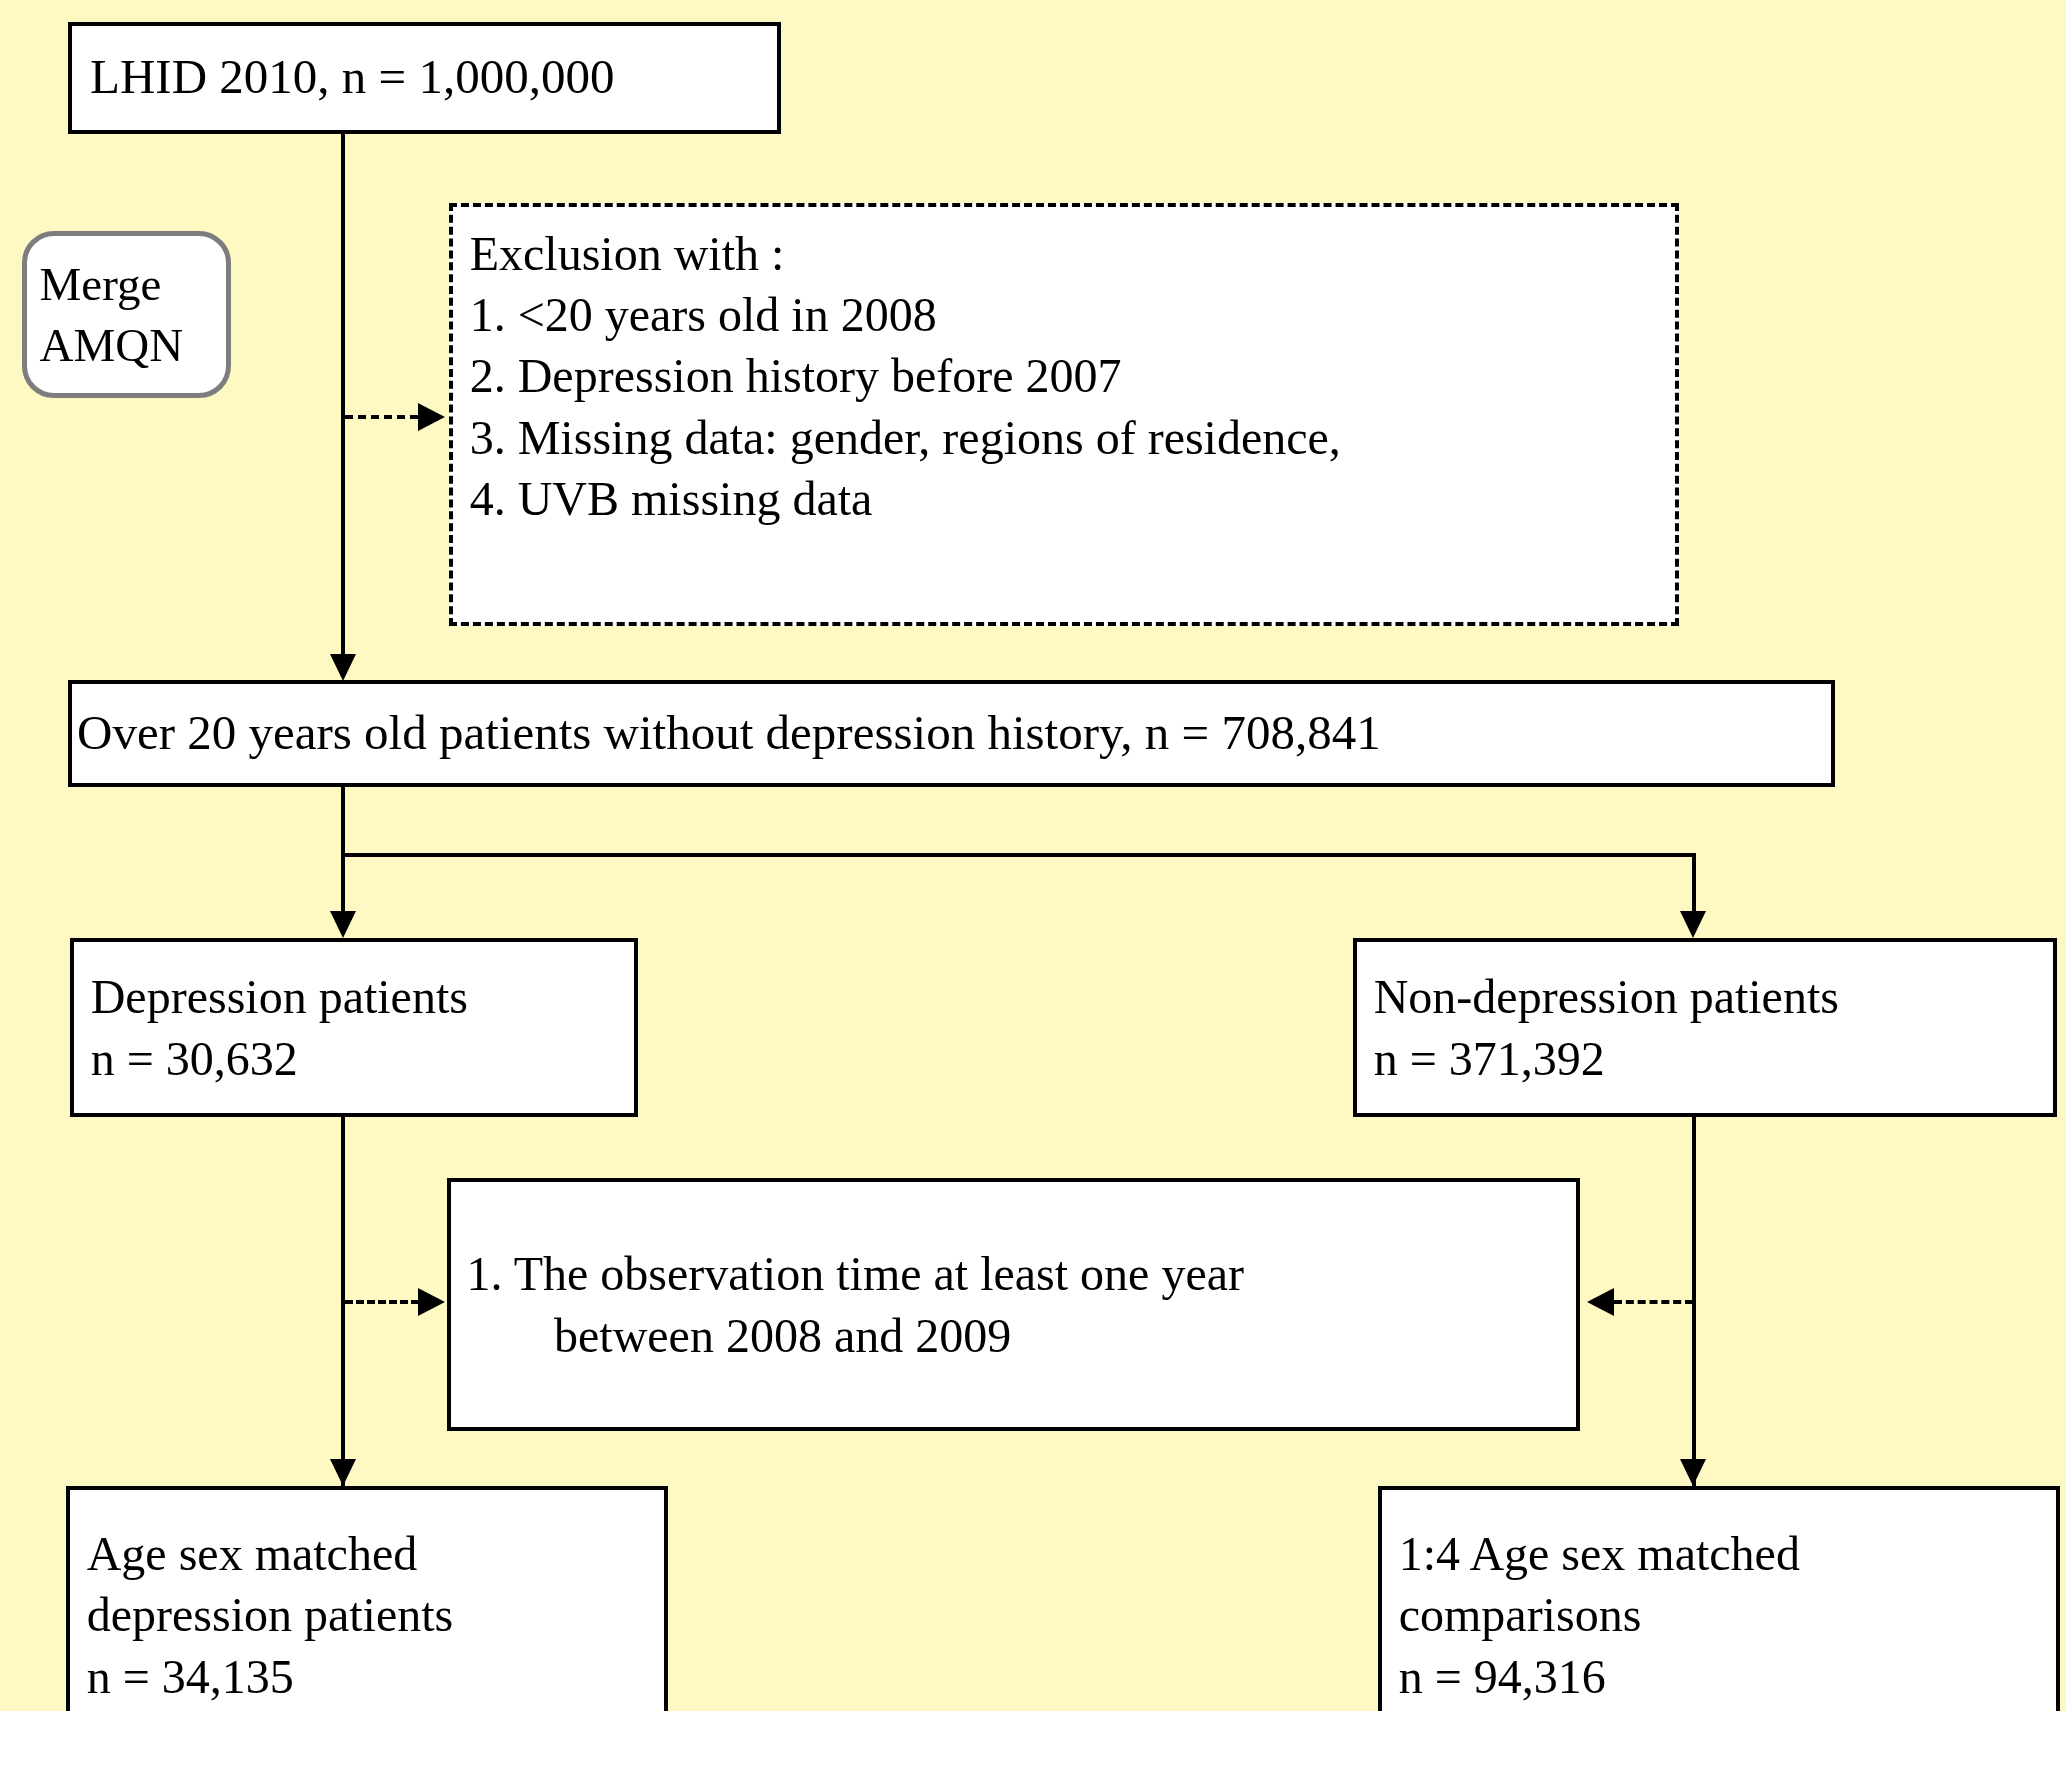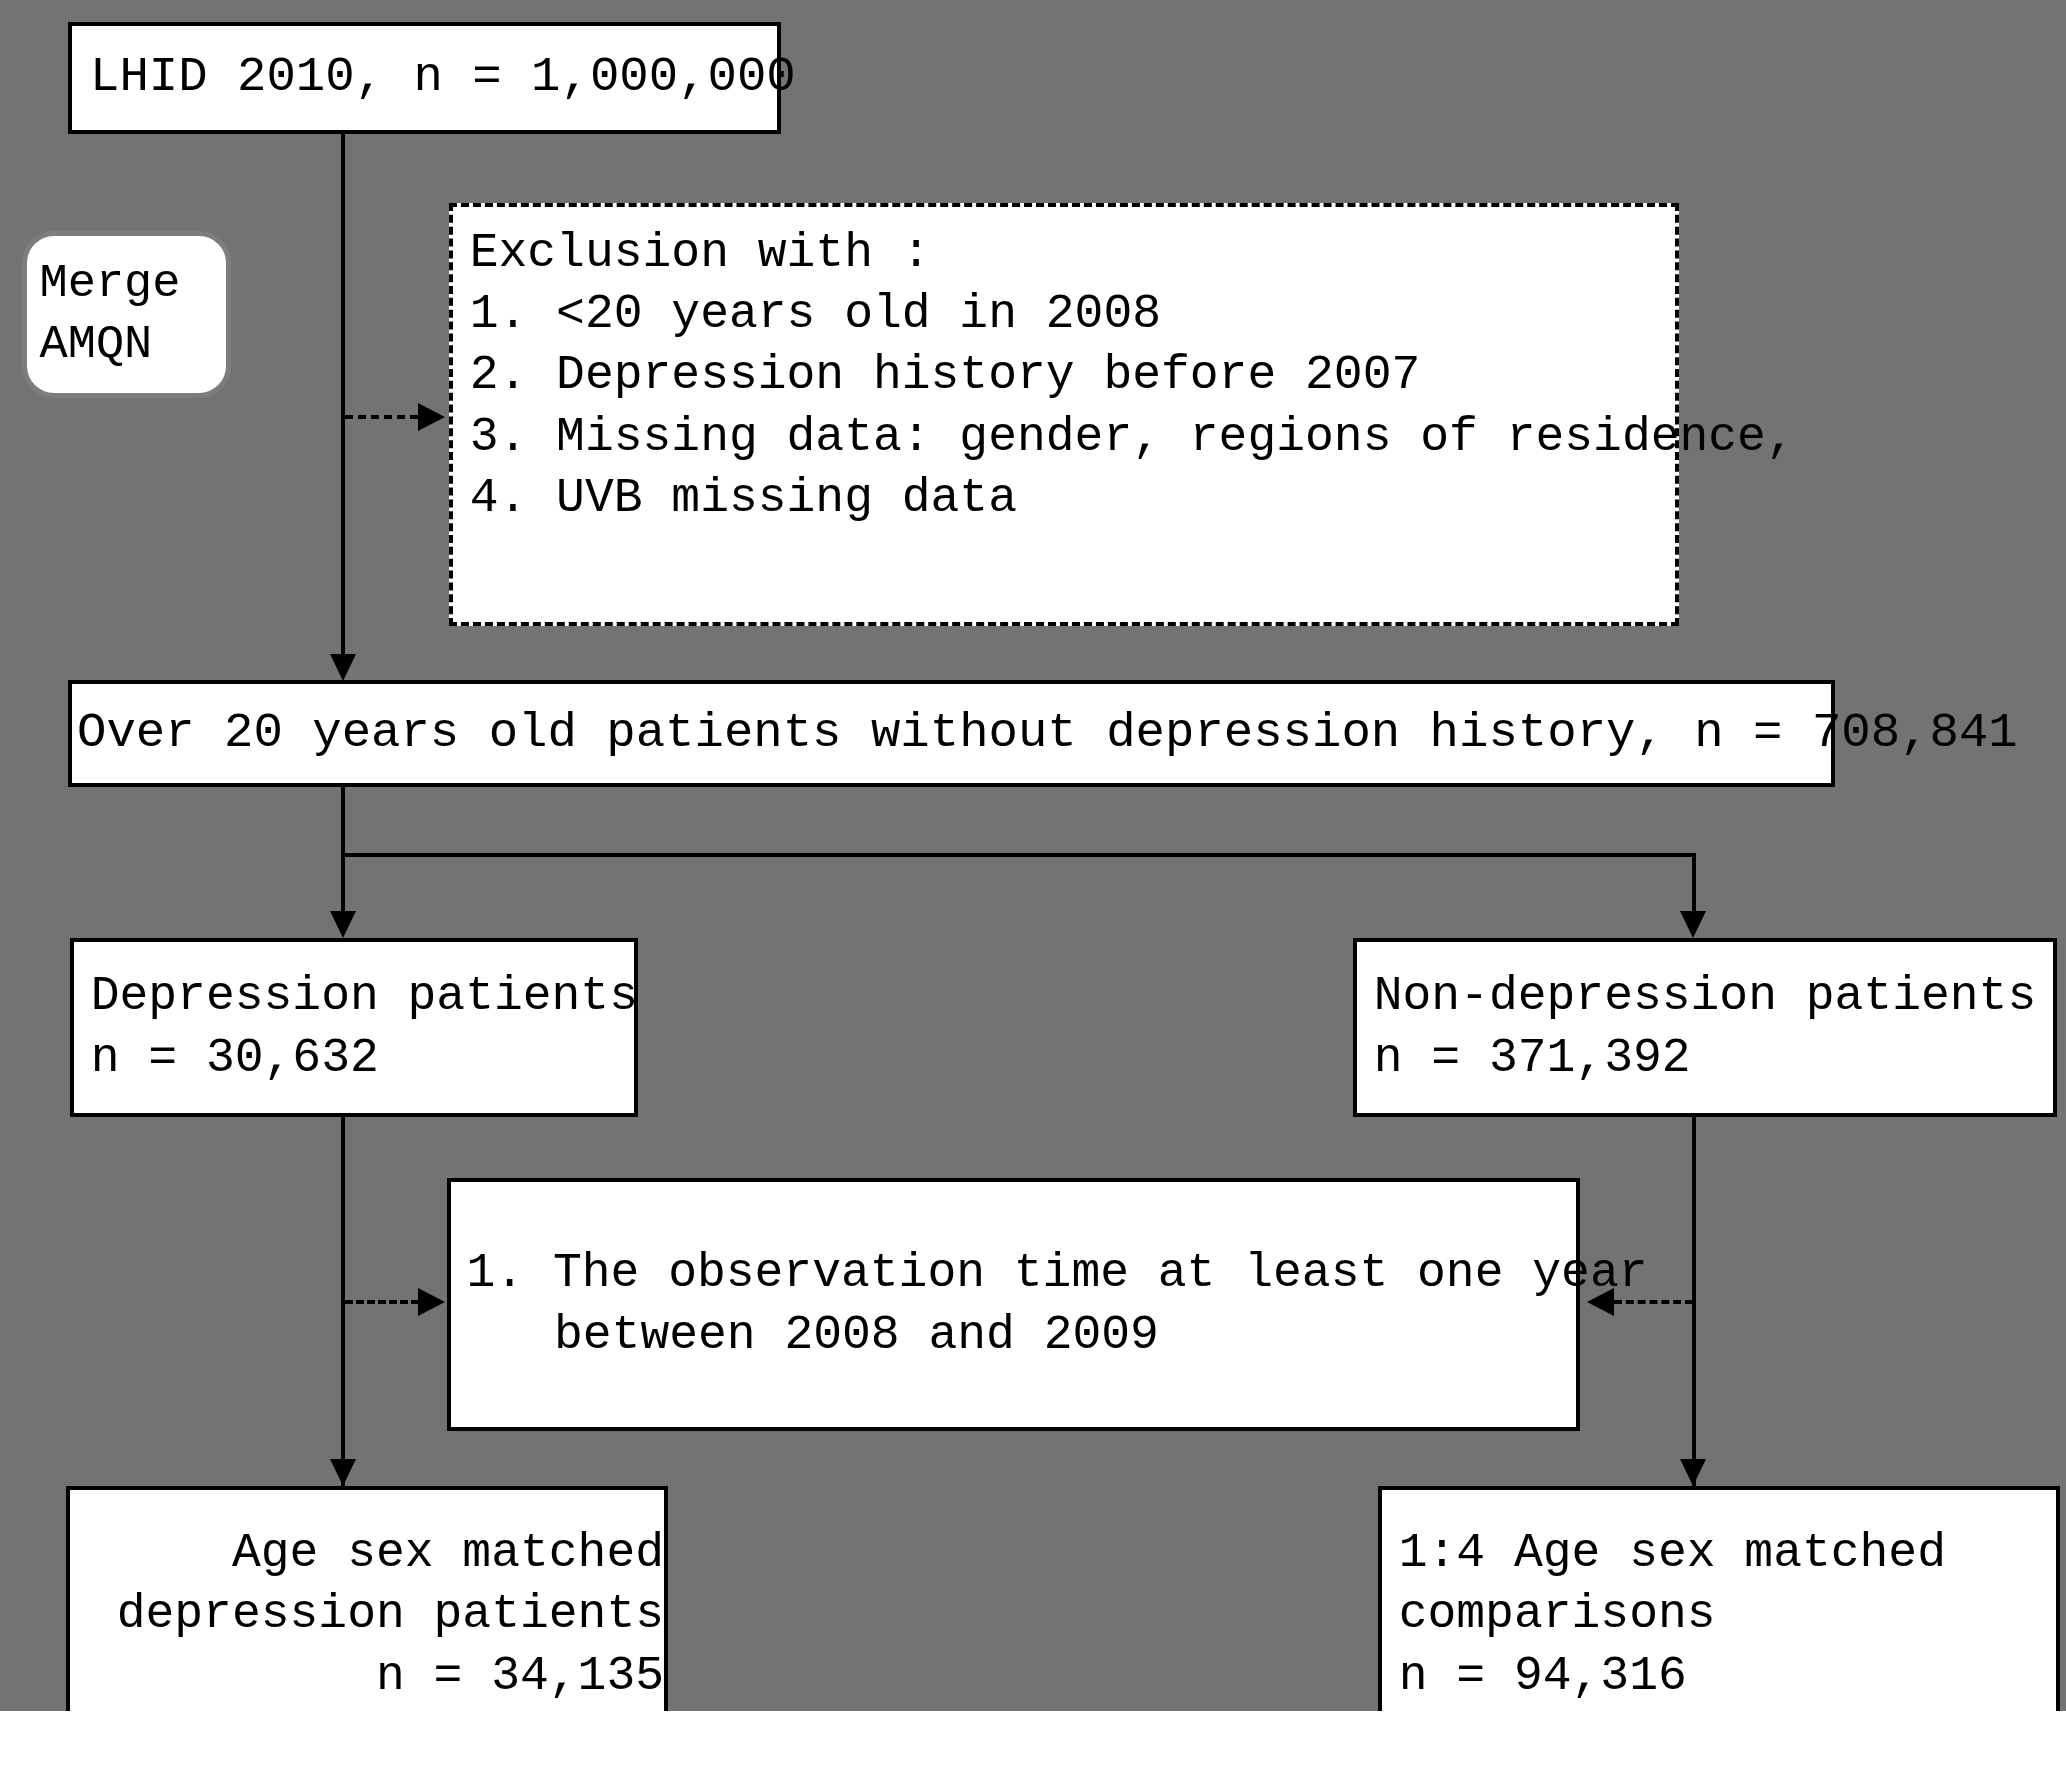--- a/index.html
+++ b/index.html
@@ -4,22 +4,22 @@
 <style>
   html, body {
     margin: 0;
     padding: 0;
     background: #ffffff;
   }
   #canvas {
     position: relative;
     width: 2066px;
     height: 1711px;
-    background: #737373;
-    font-family: Liberation Mono, monospace;
+    background: #fef9c3;
+    font-family: Liberation Serif, serif;
     color: #000000;
     overflow: hidden;
   }
   .node {
     position: absolute;
     box-sizing: border-box;
     background: #ffffff;
     display: flex;
     flex-direction: column;
     justify-content: center;
@@ -147,21 +147,21 @@
     <span class="node-line t-crit" data-name="inclusion-criteria-line-1">1. The observation time at least one year</span>
     <span class="node-line t-crit t-crit-ind" data-name="inclusion-criteria-line-3">between 2008 and 2009</span>
   </div>
 
   <div class="dline" data-name="connector-left-to-criteria" style="left:345px; top:1300px; width:74px;"></div>
   <div class="arrow-right" data-name="arrow-left-to-criteria" style="left:418px; top:1288px;"></div>
 
   <div class="dline" data-name="connector-right-to-criteria" style="left:1614px; top:1300px; width:79px;"></div>
   <div class="arrow-left" data-name="arrow-right-to-criteria" style="left:1587px; top:1288px;"></div>
 
-  <div class="node node-solid" data-name="node-matched-depression" style="left:66px; top:1486px; width:602px; height:258px;align-items:flex-end;">
+  <div class="node node-solid" data-name="node-matched-depression" style="left:66px; top:1486px; width:602px; height:258px;">
     <span class="node-line t-box" data-name="matched-depression-line-1">Age sex matched</span>
     <span class="node-line t-box" data-name="matched-depression-line-2">depression patients</span>
     <span class="node-line t-box" data-name="matched-depression-line-3">n = 34,135</span>
   </div>
 
   <div class="node node-solid" data-name="node-matched-comparisons" style="left:1378px; top:1486px; width:682px; height:258px;">
     <span class="node-line t-box" data-name="matched-comparisons-line-1">1:4 Age sex matched</span>
     <span class="node-line t-box" data-name="matched-comparisons-line-2">comparisons</span>
     <span class="node-line t-box" data-name="matched-comparisons-line-3">n = 94,316</span>
   </div>

